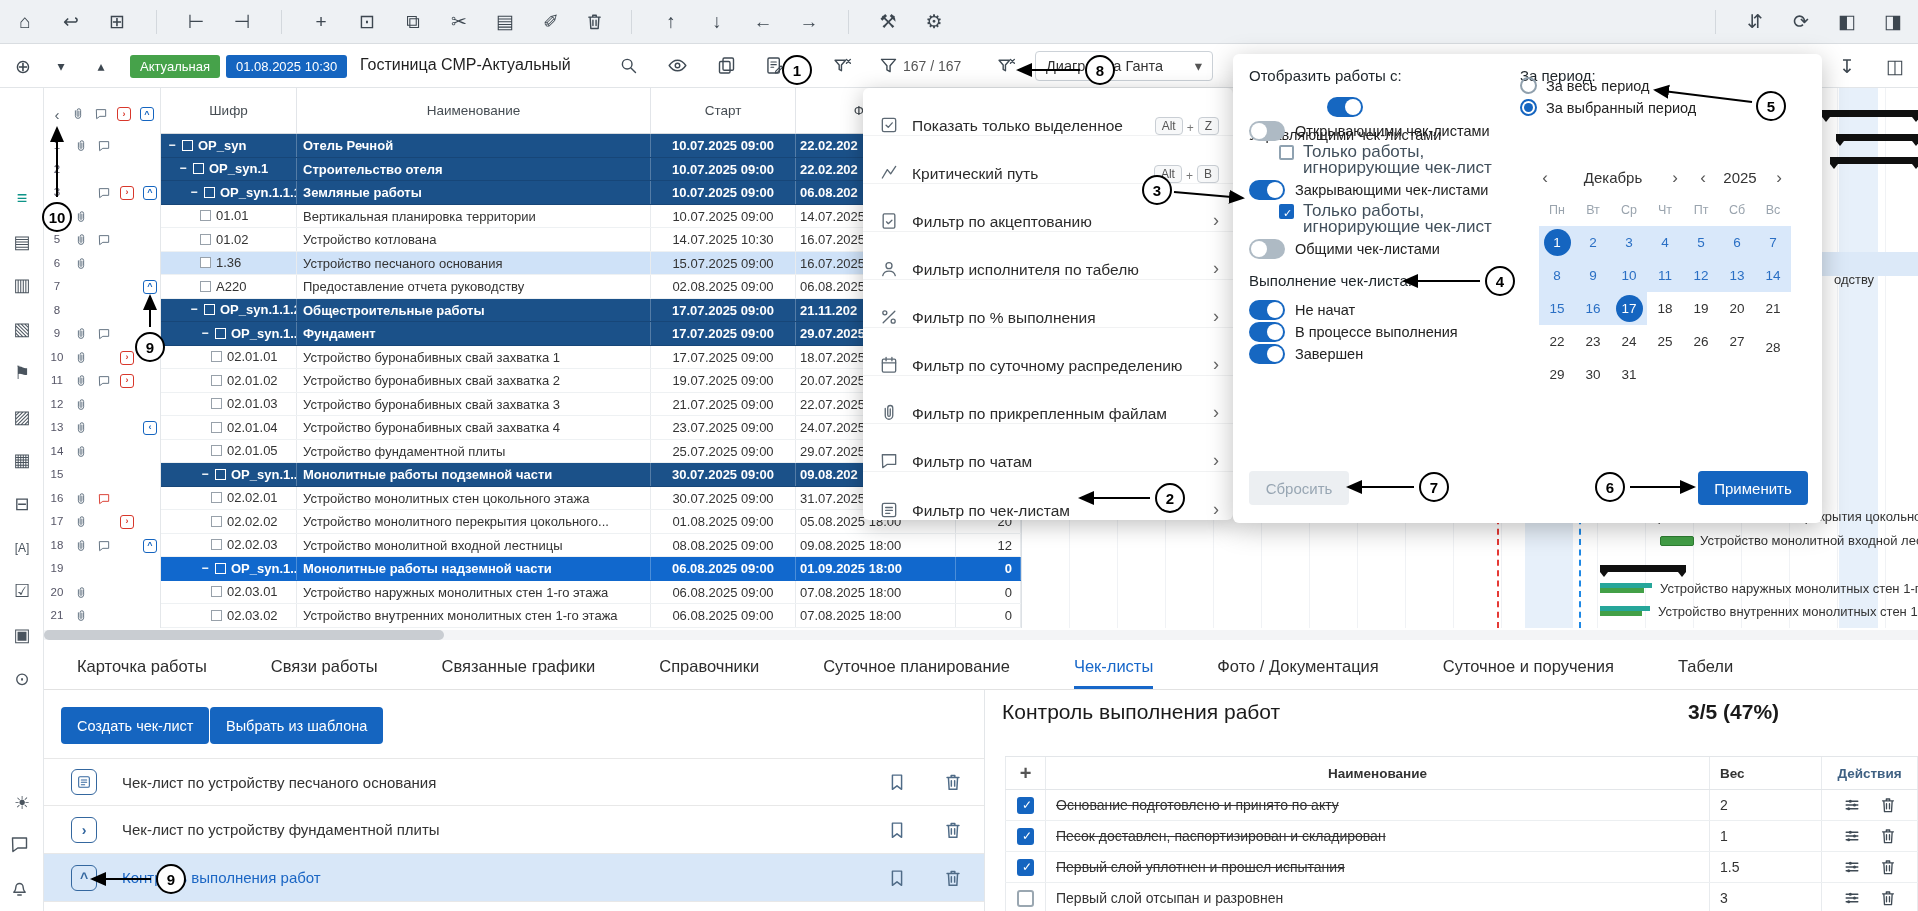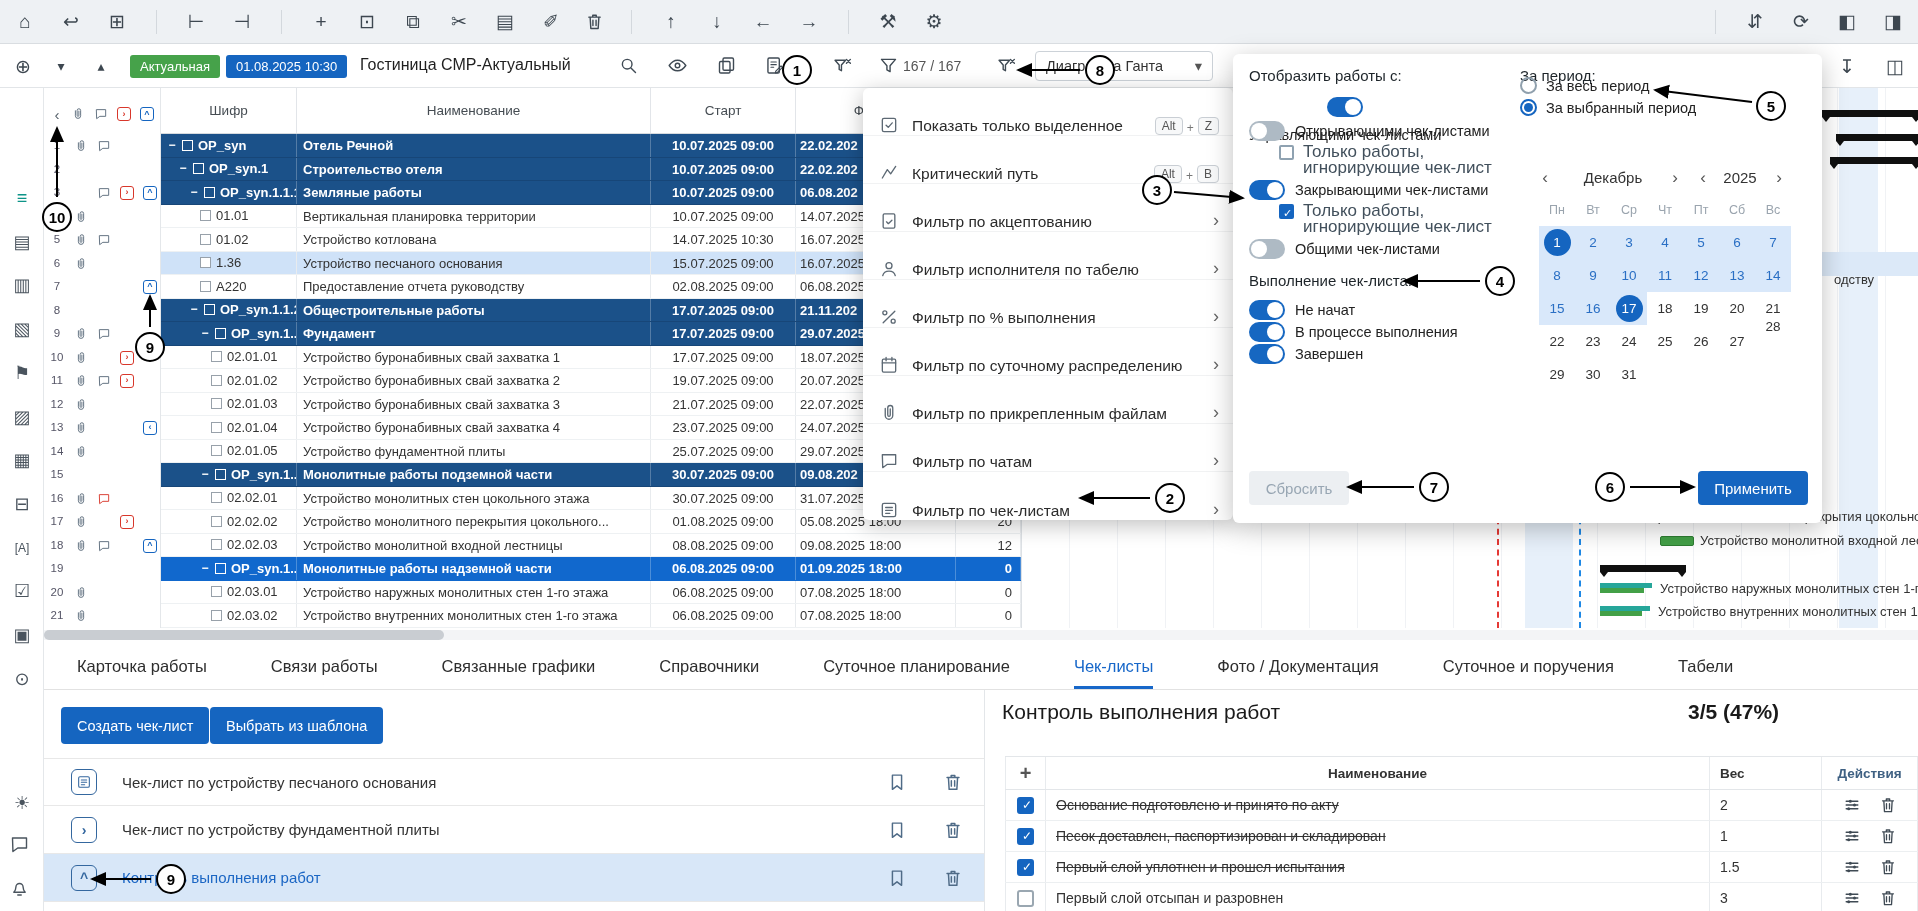--- a/index.html
+++ b/index.html
@@ -1092,21 +1092,21 @@
         <div class="cal-cell " style="left: 414px; top: 238px;">18</div>
         <div class="cal-cell " style="left: 450px; top: 238px;">19</div>
         <div class="cal-cell " style="left: 486px; top: 238px;">20</div>
         <div class="cal-cell " style="left: 522px; top: 238px;">21</div>
         <div class="cal-cell " style="left: 306px; top: 271px;">22</div>
         <div class="cal-cell " style="left: 342px; top: 271px;">23</div>
         <div class="cal-cell " style="left: 378px; top: 271px;">24</div>
         <div class="cal-cell " style="left: 414px; top: 271px;">25</div>
         <div class="cal-cell " style="left: 450px; top: 271px;">26</div>
         <div class="cal-cell " style="left: 486px; top: 271px;">27</div>
-        <div class="cal-cell " style="left: 522px; top: 256px; text-align: center;">28</div>
+        <div class="cal-cell " style="left: 522px; top: 277px; text-align: center;">28</div>
         <div class="cal-cell " style="left: 306px; top: 304px;">29</div>
         <div class="cal-cell " style="left: 342px; top: 304px;">30</div>
         <div class="cal-cell " style="left: 378px; top: 304px;">31</div>
       </div>
     <span class="cal-arrow" style="left:300px;top:112px">‹</span>
     <span class="cal-title" style="left:334px;top:115px;width:92px">Декабрь</span>
     <span class="cal-arrow" style="left:430px;top:112px">›</span>
     <span class="cal-arrow" style="left:458px;top:112px">‹</span>
     <span class="cal-title" style="left:484px;top:115px;width:46px">2025</span>
     <span class="cal-arrow" style="left:534px;top:112px">›</span>

